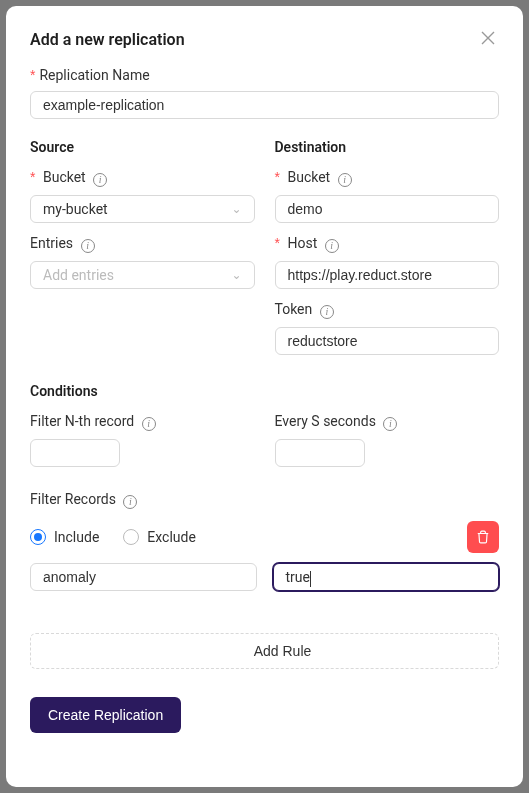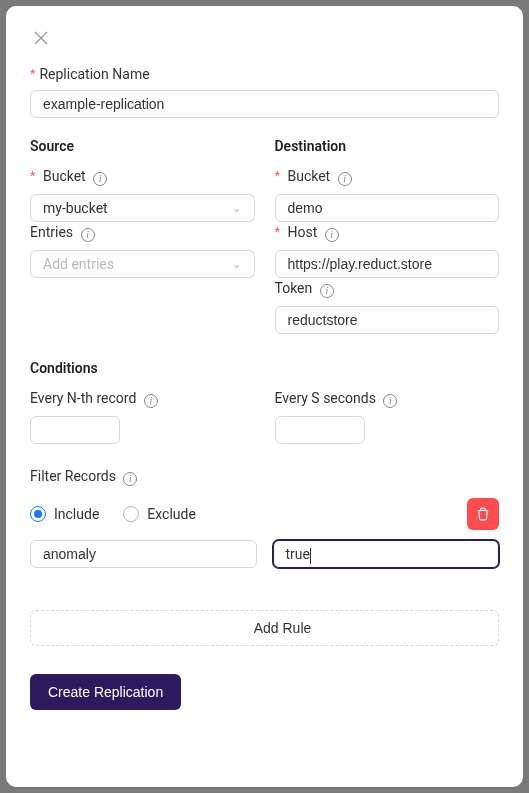--- a/index.html
+++ b/index.html
@@ -183,21 +183,21 @@
     .submit-btn {
       margin-top: 28px;
       padding: 10px 18px;
       background: #2b1a5e;
       color: #fff;
       border: none;
       border-radius: 6px;
       font-size: 14px;
       cursor: pointer;
     }
-    .field-block { margin-bottom: 2px; }
+    .field-block { margin-bottom: 12px; }
     .caret {
       position: relative;
     }
     .caret::after {
       content: "";
       position: absolute;
       right: -1px;
       top: 2px;
       width: 1px;
       height: 16px;
@@ -207,20 +207,21 @@
     @keyframes blink {
       0%, 50% { opacity: 1; }
       51%, 100% { opacity: 0; }
     }
   </style>
 </head>
 <body>
 
 <div class="modal">
   <div class="modal-header">
+    <h2 class="modal-title">Add a new replication</h2>
     <button class="close-btn">
       <svg width="14" height="14" viewBox="0 0 14 14">
           <path d="M1 1 L13 13 M13 1 L1 13" stroke="currentColor" stroke-width="1.4" fill="none"></path>
         </svg>
     </button>
   </div>
 
   <div class="form-group">
     <label class="form-label required">Replication Name</label>
     <input class="input" value="example-replication" style="">
@@ -270,25 +271,25 @@
       <div class="field-block">
         <label class="form-label">
           <span>Token</span>
           <span class="info-icon">i</span>
         </label>
         <input class="input" value="reductstore" style="">
       </div>
     </div>
   </div>
 
-  <div class="section-title" style="margin-top:24px;">Conditions</div>
+  <div class="section-title" style="margin-top:16px;">Conditions</div>
   <div class="two-col">
     <div class="col">
       <label class="form-label">
-        <span>Every N-th record</span>
+        <span>Filter N-th record</span>
         <span class="info-icon">i</span>
       </label>
       <input class="input small-input" value="" style="">
     </div>
     <div class="col">
       <label class="form-label">
         <span>Every S seconds</span>
         <span class="info-icon">i</span>
       </label>
       <input class="input small-input" value="" style="">

